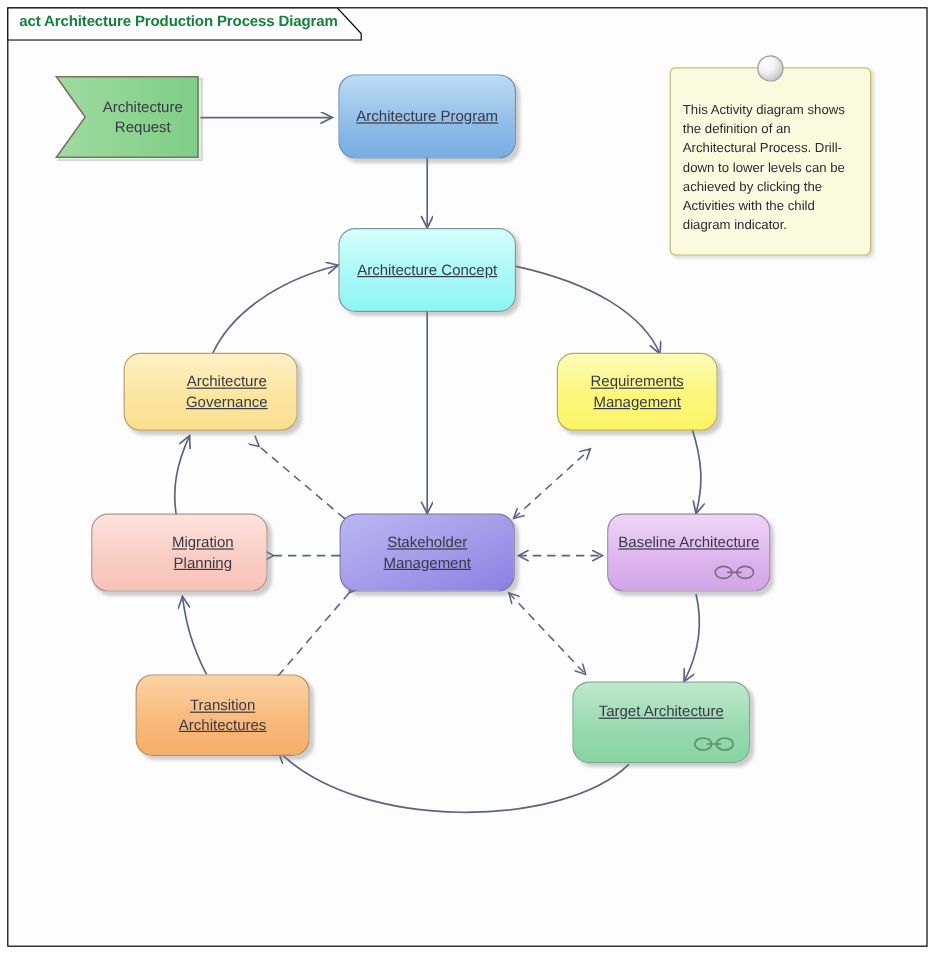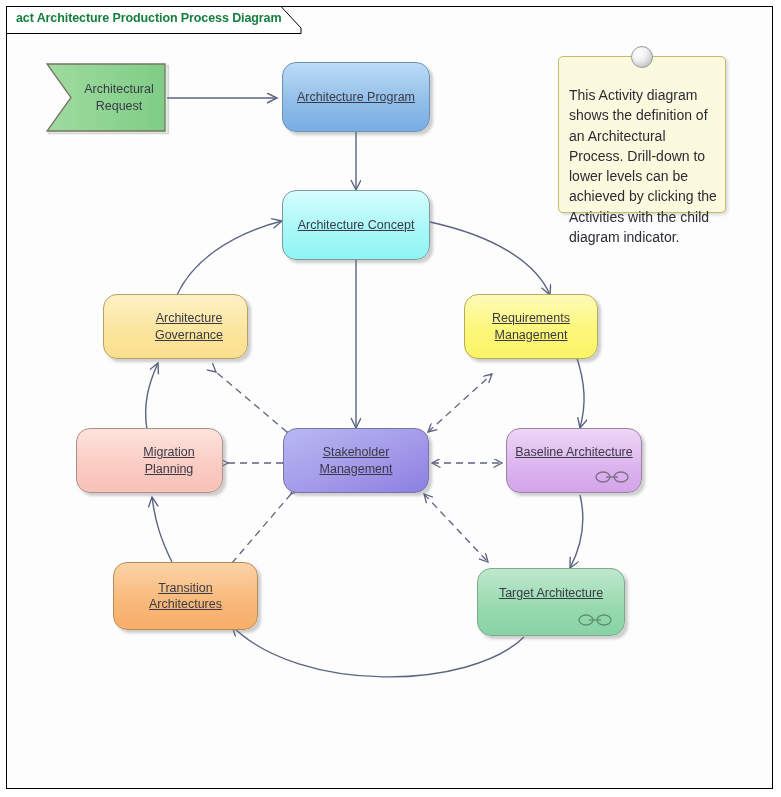--- a/index.html
+++ b/index.html
@@ -127,21 +127,21 @@
     border: 1px solid #c9b96a;
     border-radius: 5px;
     box-sizing: border-box;
     box-shadow: 2px 2px 3px rgba(140,140,140,0.3);
   }
   #note-text {
     position: absolute;
     left: 10px;
     top: 28px;
     width: 152px;
-    font-size: 14px;
+    font-size: 11px;
     color: #2b2b33;
     line-height: 1.45;
   }
   #note-pin {
     position: absolute;
     left: 50%;
     top: -11px;
     margin-left: -11px;
     width: 22px;
     height: 22px;
@@ -215,21 +215,21 @@
     <svg width="125" height="76" viewBox="0 0 125 76">
       <path d="M2,2 L122,2 L122,70 L2,70 L26,36 Z" fill="url(#grq)" stroke="#7b7268" stroke-width="1.3" transform="translate(1.5,1.5)" opacity="0.28"></path>
       <defs>
         <linearGradient id="grq" x1="0" y1="0" x2="1" y2="0">
           <stop offset="0%" stop-color="#9fdb9f"></stop>
           <stop offset="100%" stop-color="#7fcd86"></stop>
         </linearGradient>
       </defs>
       <path d="M2,2 L120,2 L120,69 L2,69 L26,35.5 Z" fill="url(#grq)" stroke="#7b7268" stroke-width="1.3"></path>
     </svg>
-    <div class="rq-label">Architectural Request</div>
+    <div class="rq-label">Architecture Request</div>
   </div>
 
   <div class="node n-program" style="left:282px; top:62px; width:148px; height:70px;">
     <span class="label">Architecture Program</span>
   </div>
 
   <div class="node n-concept" style="left:282px; top:190px; width:148px; height:70px;">
     <span class="label">Architecture Concept</span>
   </div>
 

